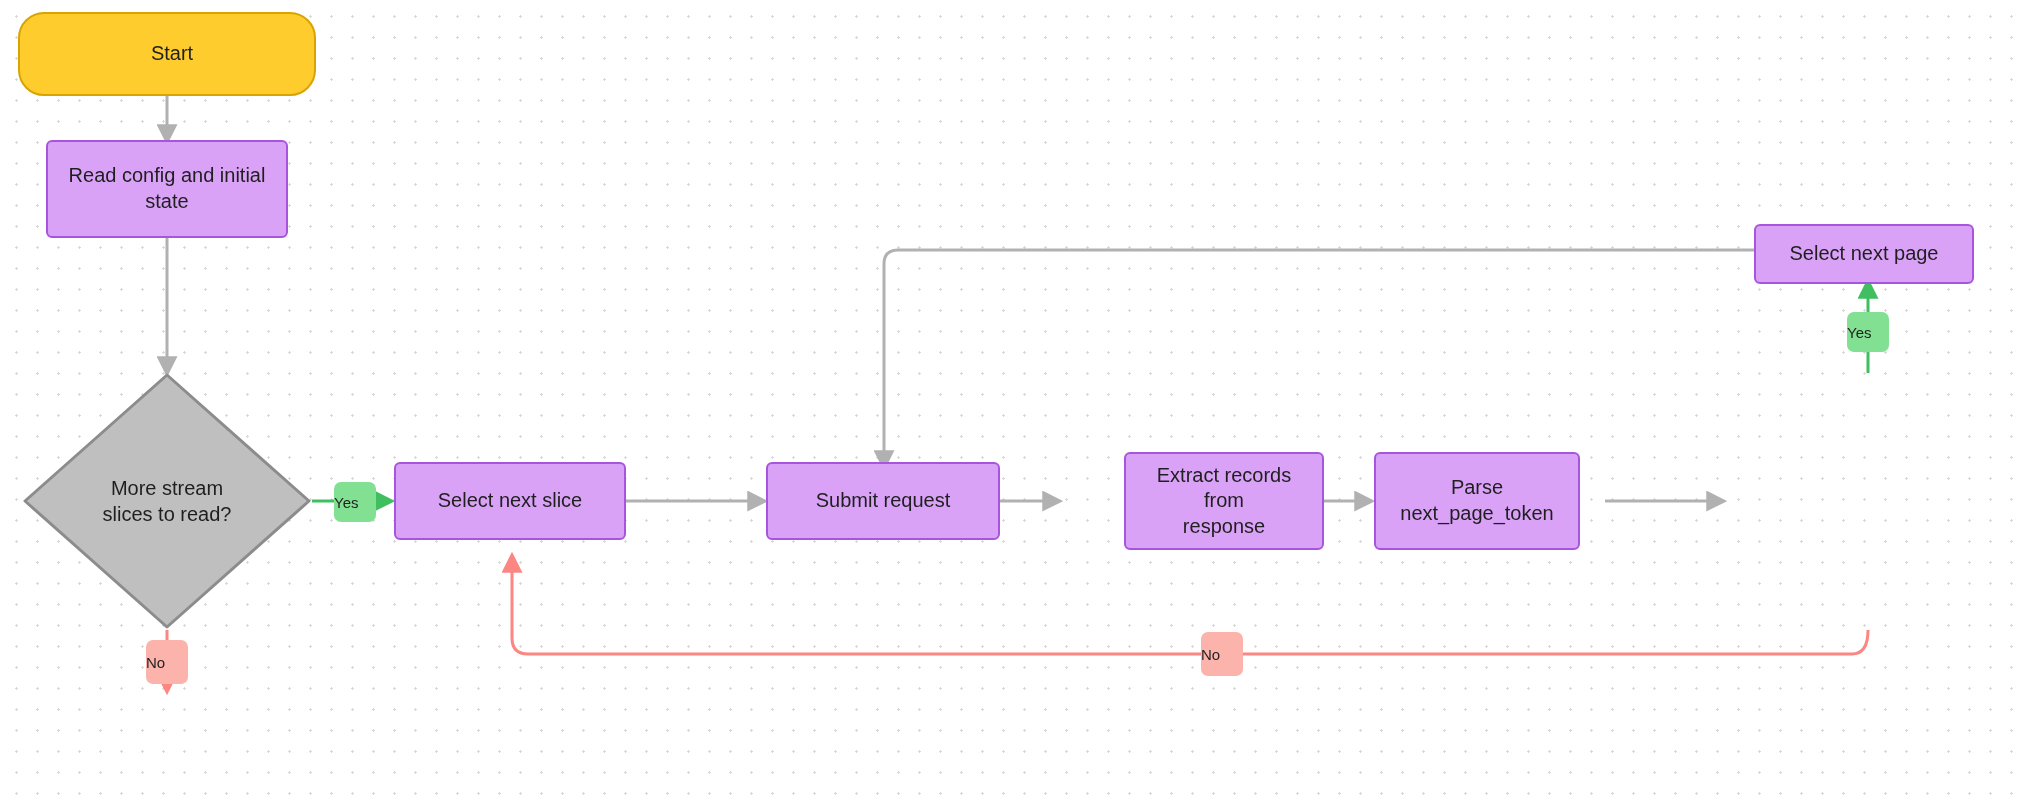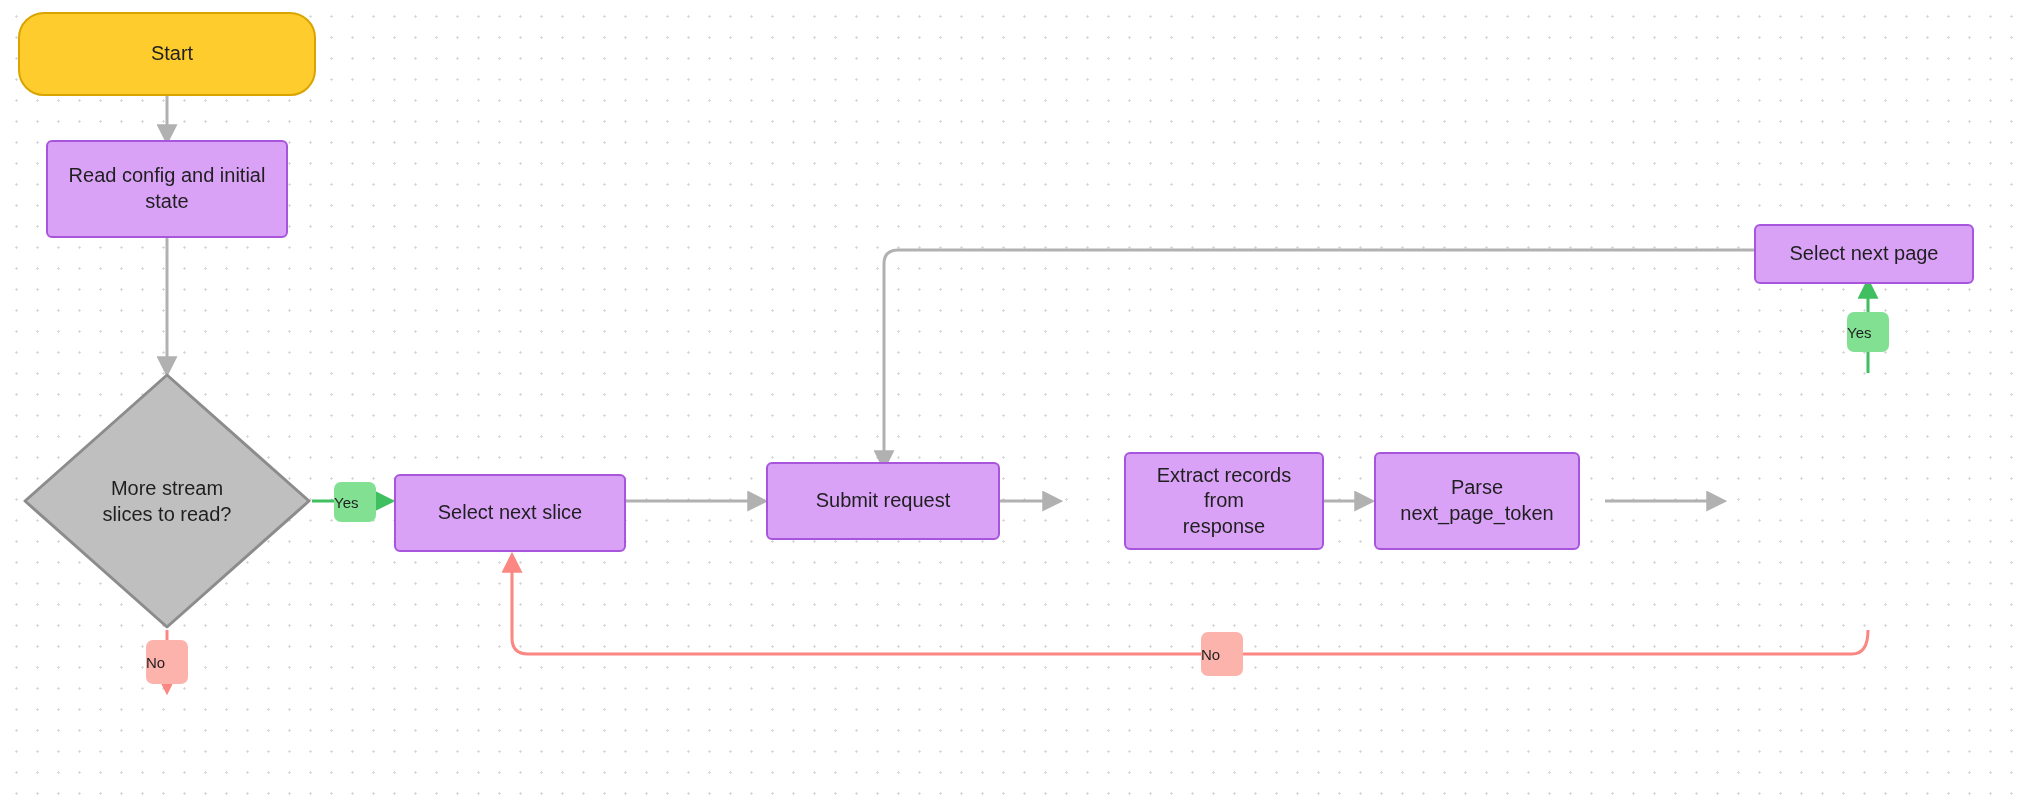--- a/index.html
+++ b/index.html
@@ -149,21 +149,21 @@
     <span class="dia-label">More stream
 slices to read?</span>
   </div>
 
   <div class="node n-process" style="left:46px; top:140px; width:242px; height:98px;">
     <span>Read config and initial
 state</span>
   </div>
 
 
-  <div class="node n-process" style="left:394px; top:462px; width:232px; height:78px;margin-top:12px;">
+  <div class="node n-process" style="left:394px; top:462px; width:232px; height:78px;">
     <span>Select next slice</span>
   </div>
 
   <div class="node n-process" style="left:766px; top:462px; width:234px; height:78px;">
     <span>Submit request</span>
   </div>
 
   <div class="node n-process" style="left:1124px; top:452px; width:200px; height:98px;">
     <span>Extract records from
 response</span>

